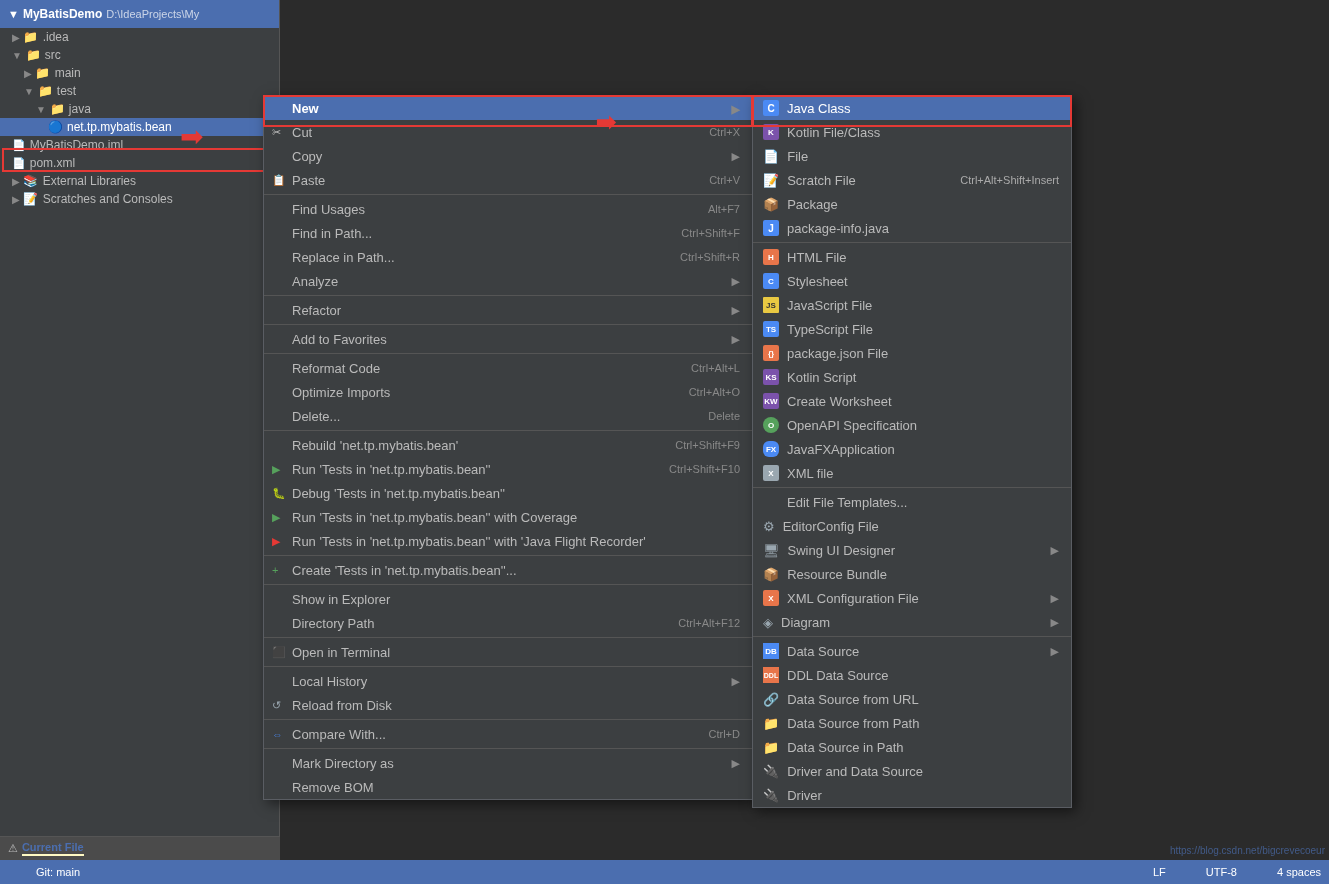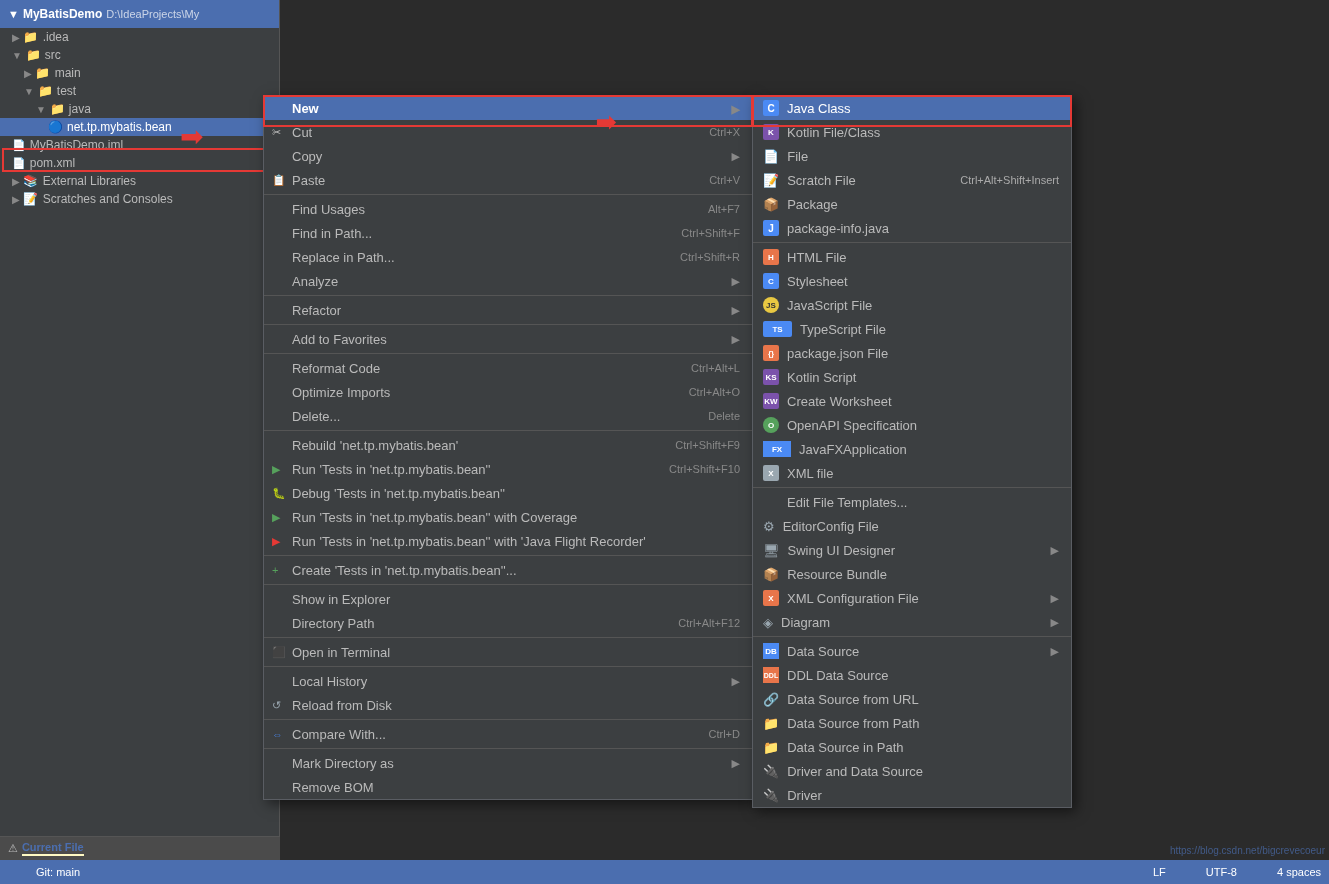--- a/index.html
+++ b/index.html
@@ -211,27 +211,27 @@
       width: 16px; height: 16px;
       display: flex; align-items: center; justify-content: center;
       border-radius: 2px;
     }
     .icon-kt { background: #7b52ab; color: #fff; font-size: 8px; font-weight: bold; width: 16px; height: 16px; display: flex; align-items: center; justify-content: center; border-radius: 2px; }
     .icon-file { color: #9aa7b0; }
     .icon-scratch { color: #bababa; }
     .icon-package { color: #9aa7b0; }
     .icon-html { background: #e8754a; color: #fff; font-size: 8px; font-weight: bold; width: 16px; height: 16px; display: flex; align-items: center; justify-content: center; border-radius: 2px; }
     .icon-css { background: #4b8af4; color: #fff; font-size: 8px; font-weight: bold; width: 16px; height: 16px; display: flex; align-items: center; justify-content: center; border-radius: 2px; }
-    .icon-js { background: #e8c842; color: #333; font-size: 8px; font-weight: bold; width: 16px; height: 16px; display: flex; align-items: center; justify-content: center; border-radius: 8px; }
-    .icon-ts { background: #4b8af4; color: #fff; font-size: 8px; font-weight: bold; width: 29px; height: 16px; display: flex; align-items: center; justify-content: center; border-radius: 2px; }
+    .icon-js { background: #e8c842; color: #333; font-size: 8px; font-weight: bold; width: 16px; height: 16px; display: flex; align-items: center; justify-content: center; border-radius: 1px; }
+    .icon-ts { background: #4b8af4; color: #fff; font-size: 8px; font-weight: bold; width: 16px; height: 16px; display: flex; align-items: center; justify-content: center; border-radius: 2px; }
     .icon-json { background: #e8754a; color: #fff; font-size: 8px; font-weight: bold; width: 16px; height: 16px; display: flex; align-items: center; justify-content: center; border-radius: 2px; }
     .icon-kts { background: #7b52ab; color: #fff; font-size: 8px; font-weight: bold; width: 16px; height: 16px; display: flex; align-items: center; justify-content: center; border-radius: 2px; }
     .icon-ktw { background: #7b52ab; color: #fff; font-size: 8px; font-weight: bold; width: 16px; height: 16px; display: flex; align-items: center; justify-content: center; border-radius: 2px; }
     .icon-openapi { background: #56a15c; color: #fff; font-size: 8px; font-weight: bold; width: 16px; height: 16px; display: flex; align-items: center; justify-content: center; border-radius: 2px; border-radius: 50%; }
-    .icon-javafx { background: #4b8af4; color: #fff; font-size: 8px; font-weight: bold; width: 28px; height: 16px; display: flex; align-items: center; justify-content: center; border-radius: 0; }
+    .icon-javafx { background: #4b8af4; color: #fff; font-size: 8px; font-weight: bold; width: 16px; height: 16px; display: flex; align-items: center; justify-content: center; border-radius: 6px; }
     .icon-xml { background: #9aa7b0; color: #fff; font-size: 8px; font-weight: bold; width: 16px; height: 16px; display: flex; align-items: center; justify-content: center; border-radius: 2px; }
     .icon-gear { color: #9aa7b0; }
     .icon-swing { color: #9aa7b0; }
     .icon-resource { color: #9aa7b0; }
     .icon-xmlcfg { background: #e8754a; color: #fff; font-size: 8px; font-weight: bold; width: 16px; height: 16px; display: flex; align-items: center; justify-content: center; border-radius: 2px; }
     .icon-diagram { color: #9aa7b0; }
     .icon-db { background: #4b8af4; color: #fff; font-size: 8px; font-weight: bold; width: 16px; height: 16px; display: flex; align-items: center; justify-content: center; }
     .icon-ddl { background: #e8754a; color: #fff; font-size: 8px; font-weight: bold; width: 16px; height: 16px; display: flex; align-items: center; justify-content: center; }
     .icon-url { color: #4b8af4; }
     .icon-path { color: #9aa7b0; }

